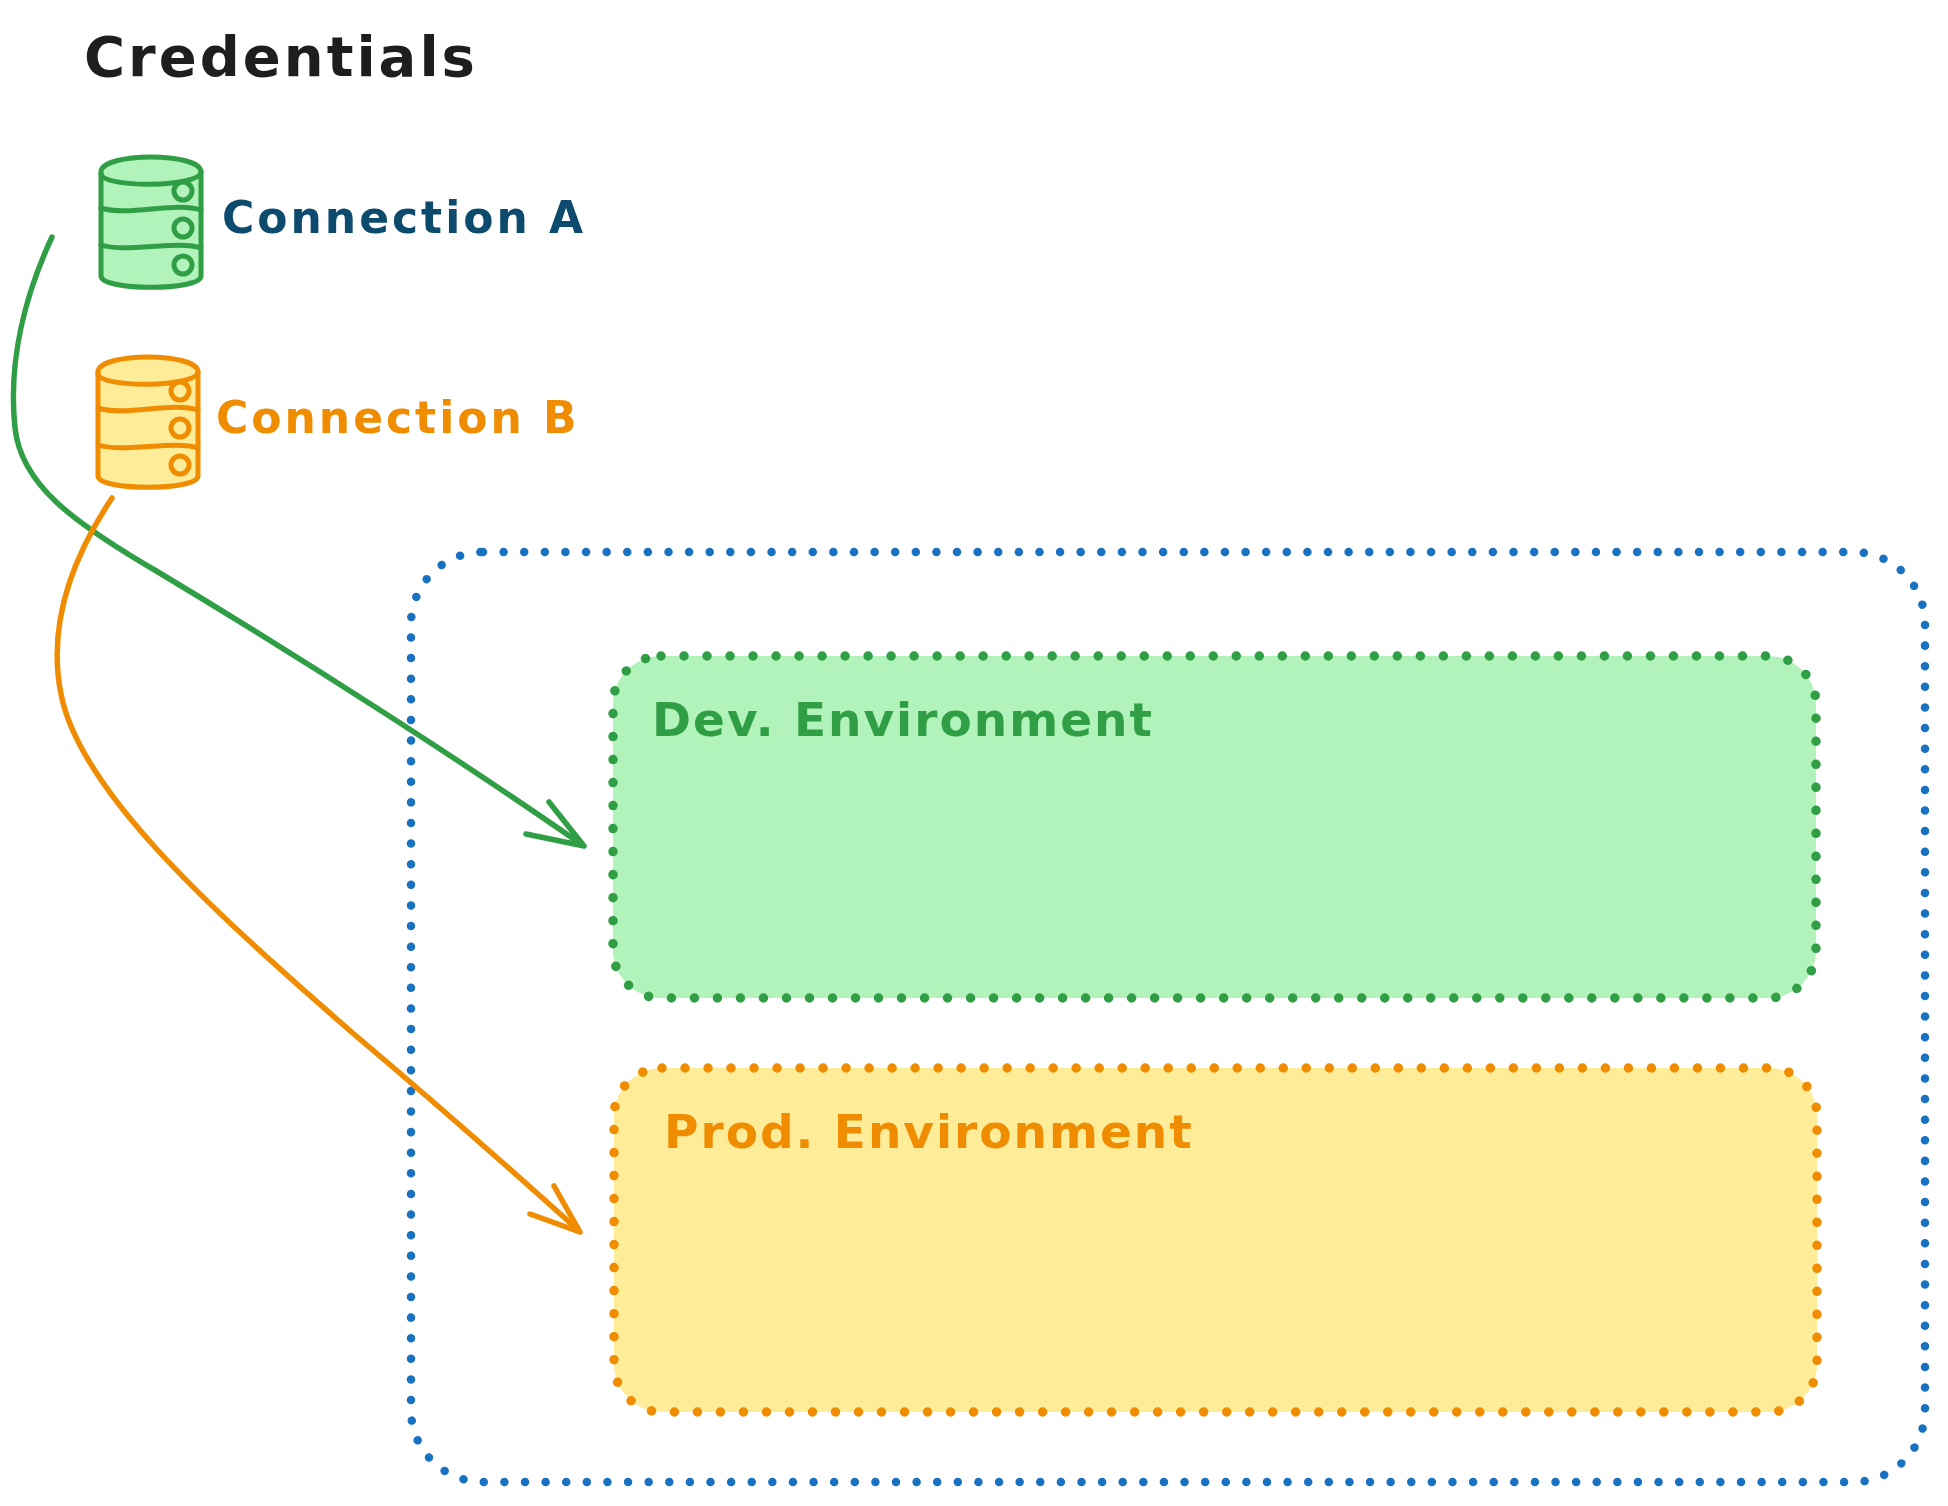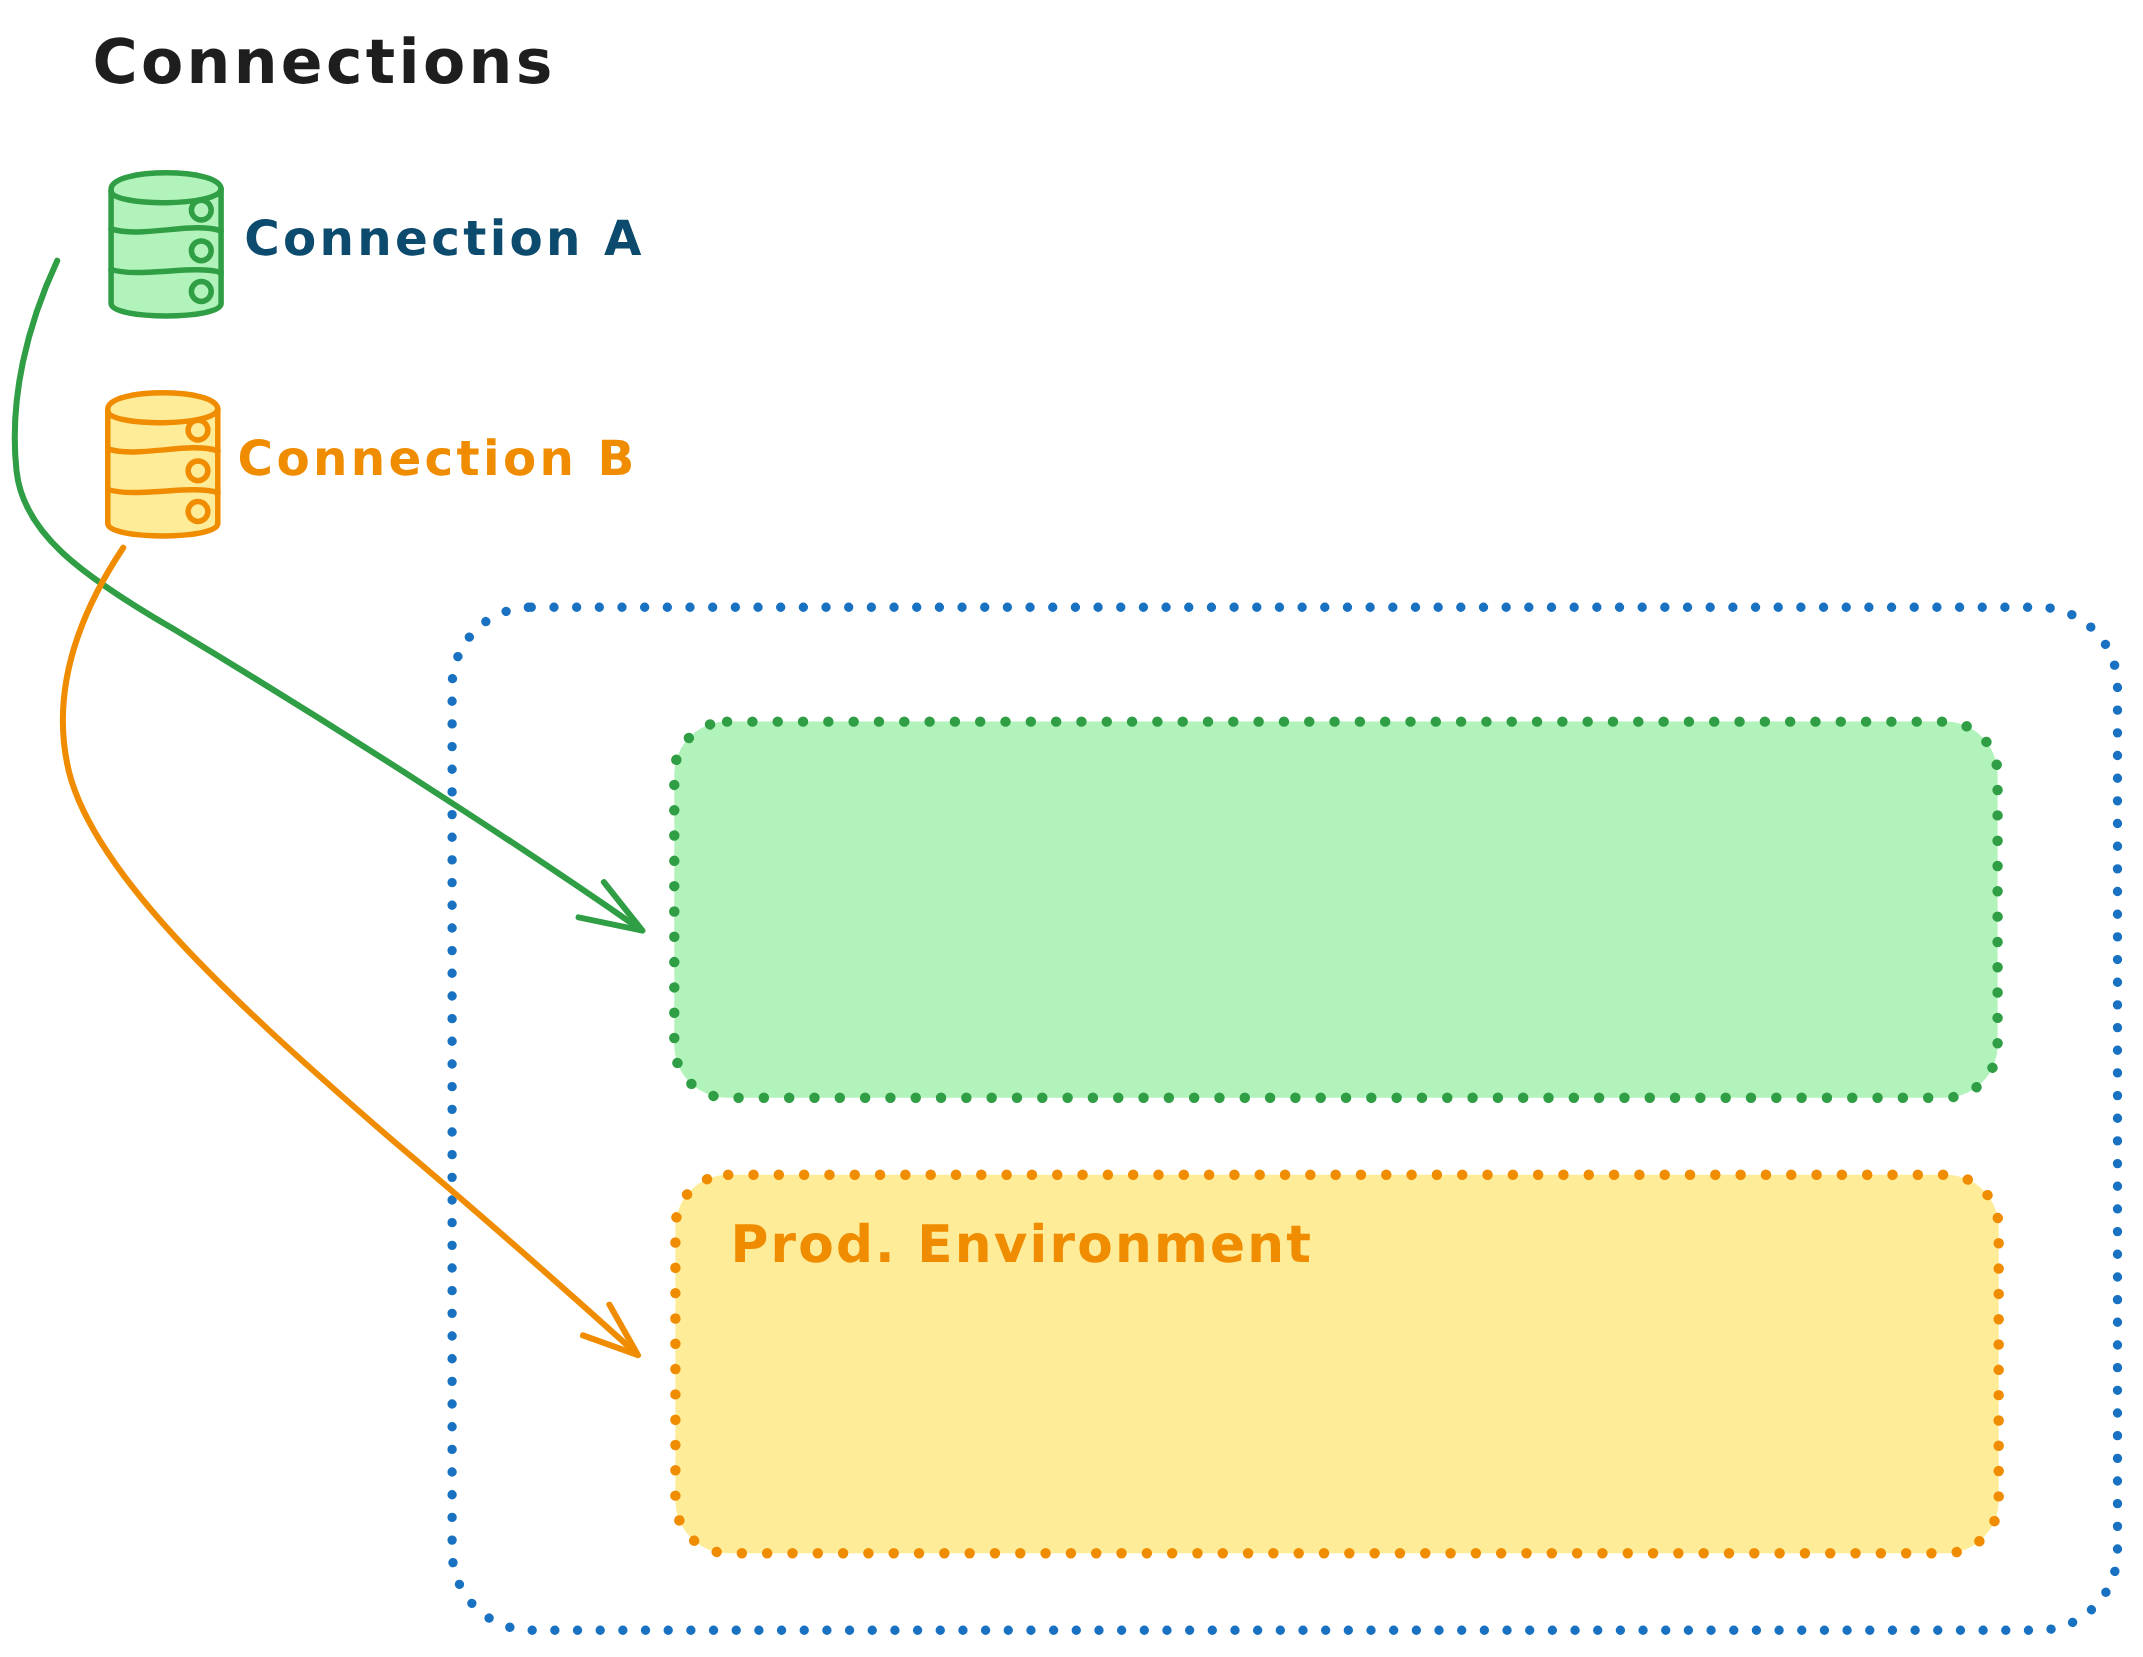--- a/index.html
+++ b/index.html
@@ -77,24 +77,25 @@
         <path d="M 6 26 C 8 40, 104 40, 106 24"></path>
         <path d="M 6 60 C 34 69, 80 53, 106 62"></path>
         <path d="M 6 97 C 30 105, 84 92, 106 100"></path>
         <circle cx="88" cy="43" r="9"></circle>
         <circle cx="88" cy="80" r="9"></circle>
         <circle cx="88" cy="117" r="9"></circle>
       </g>
     </g>
   </svg>
 
-  <div class="label title">Connections</div>
+  <div class="label title">Credentials</div>
 
   <div class="label conn-label conn-a">Connection A</div>
 
   <div class="label conn-label conn-b">Connection B</div>
 
 
+  <div class="label env-header dev-header">Dev. Environment</div>
 
 
   <div class="label env-header prod-header">Prod. Environment</div>
 
 </div>
 
 </body></html>

